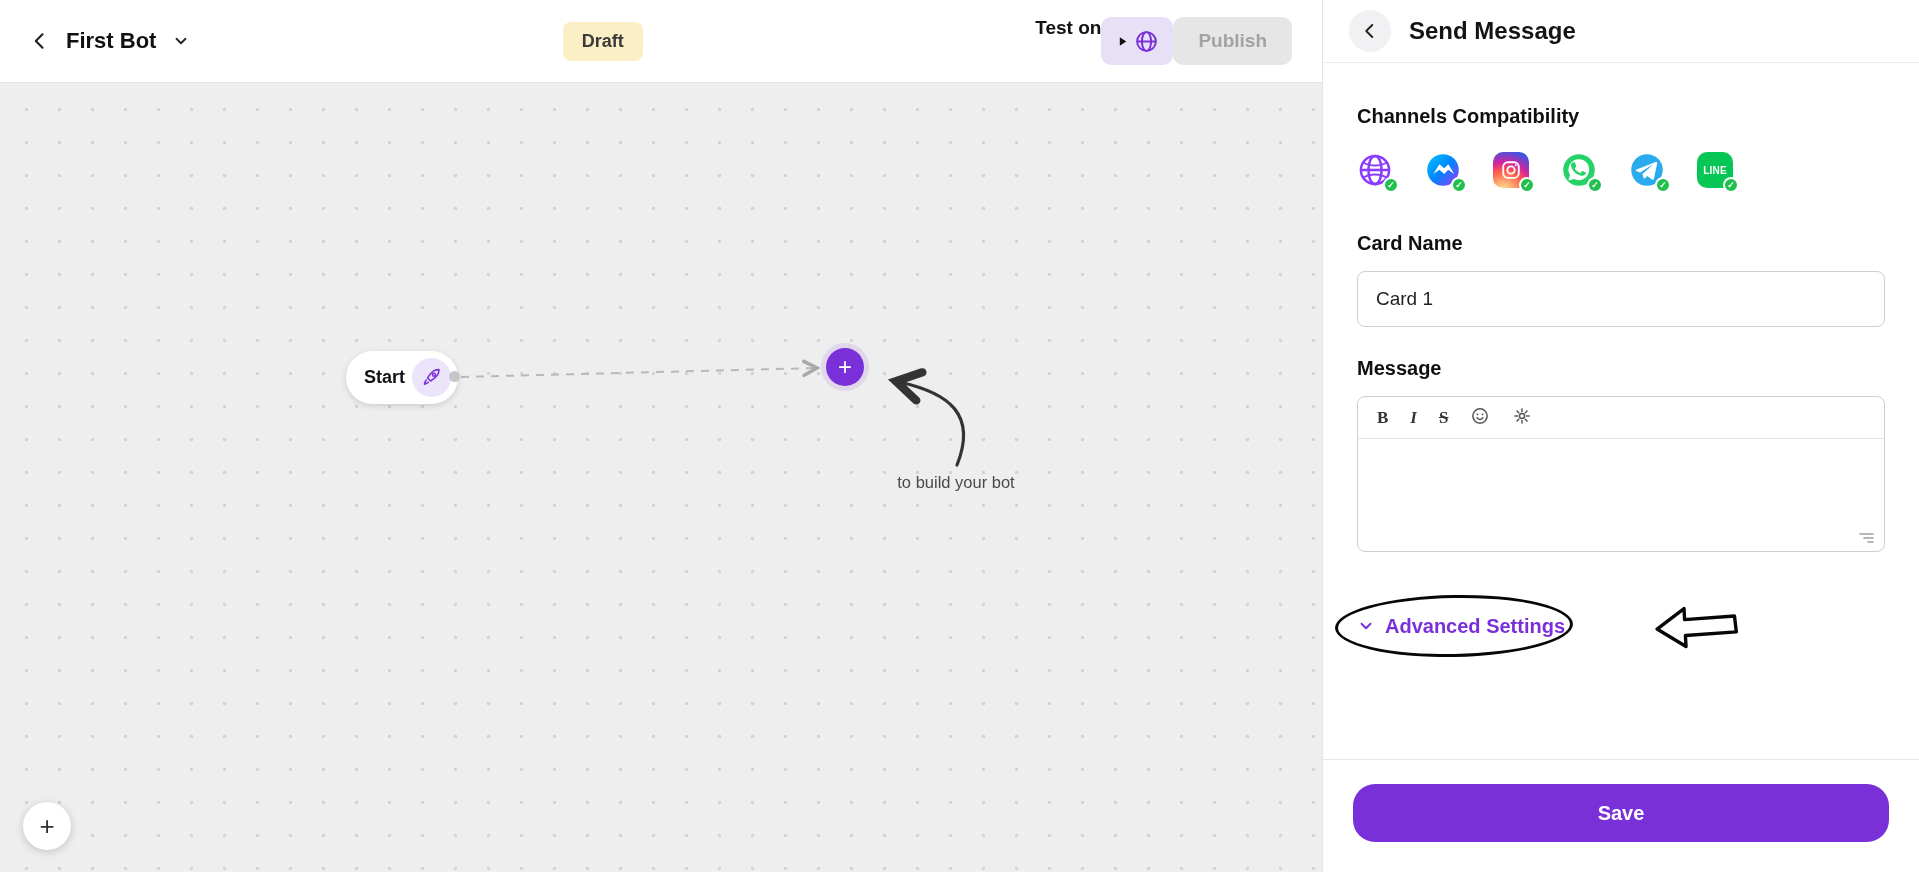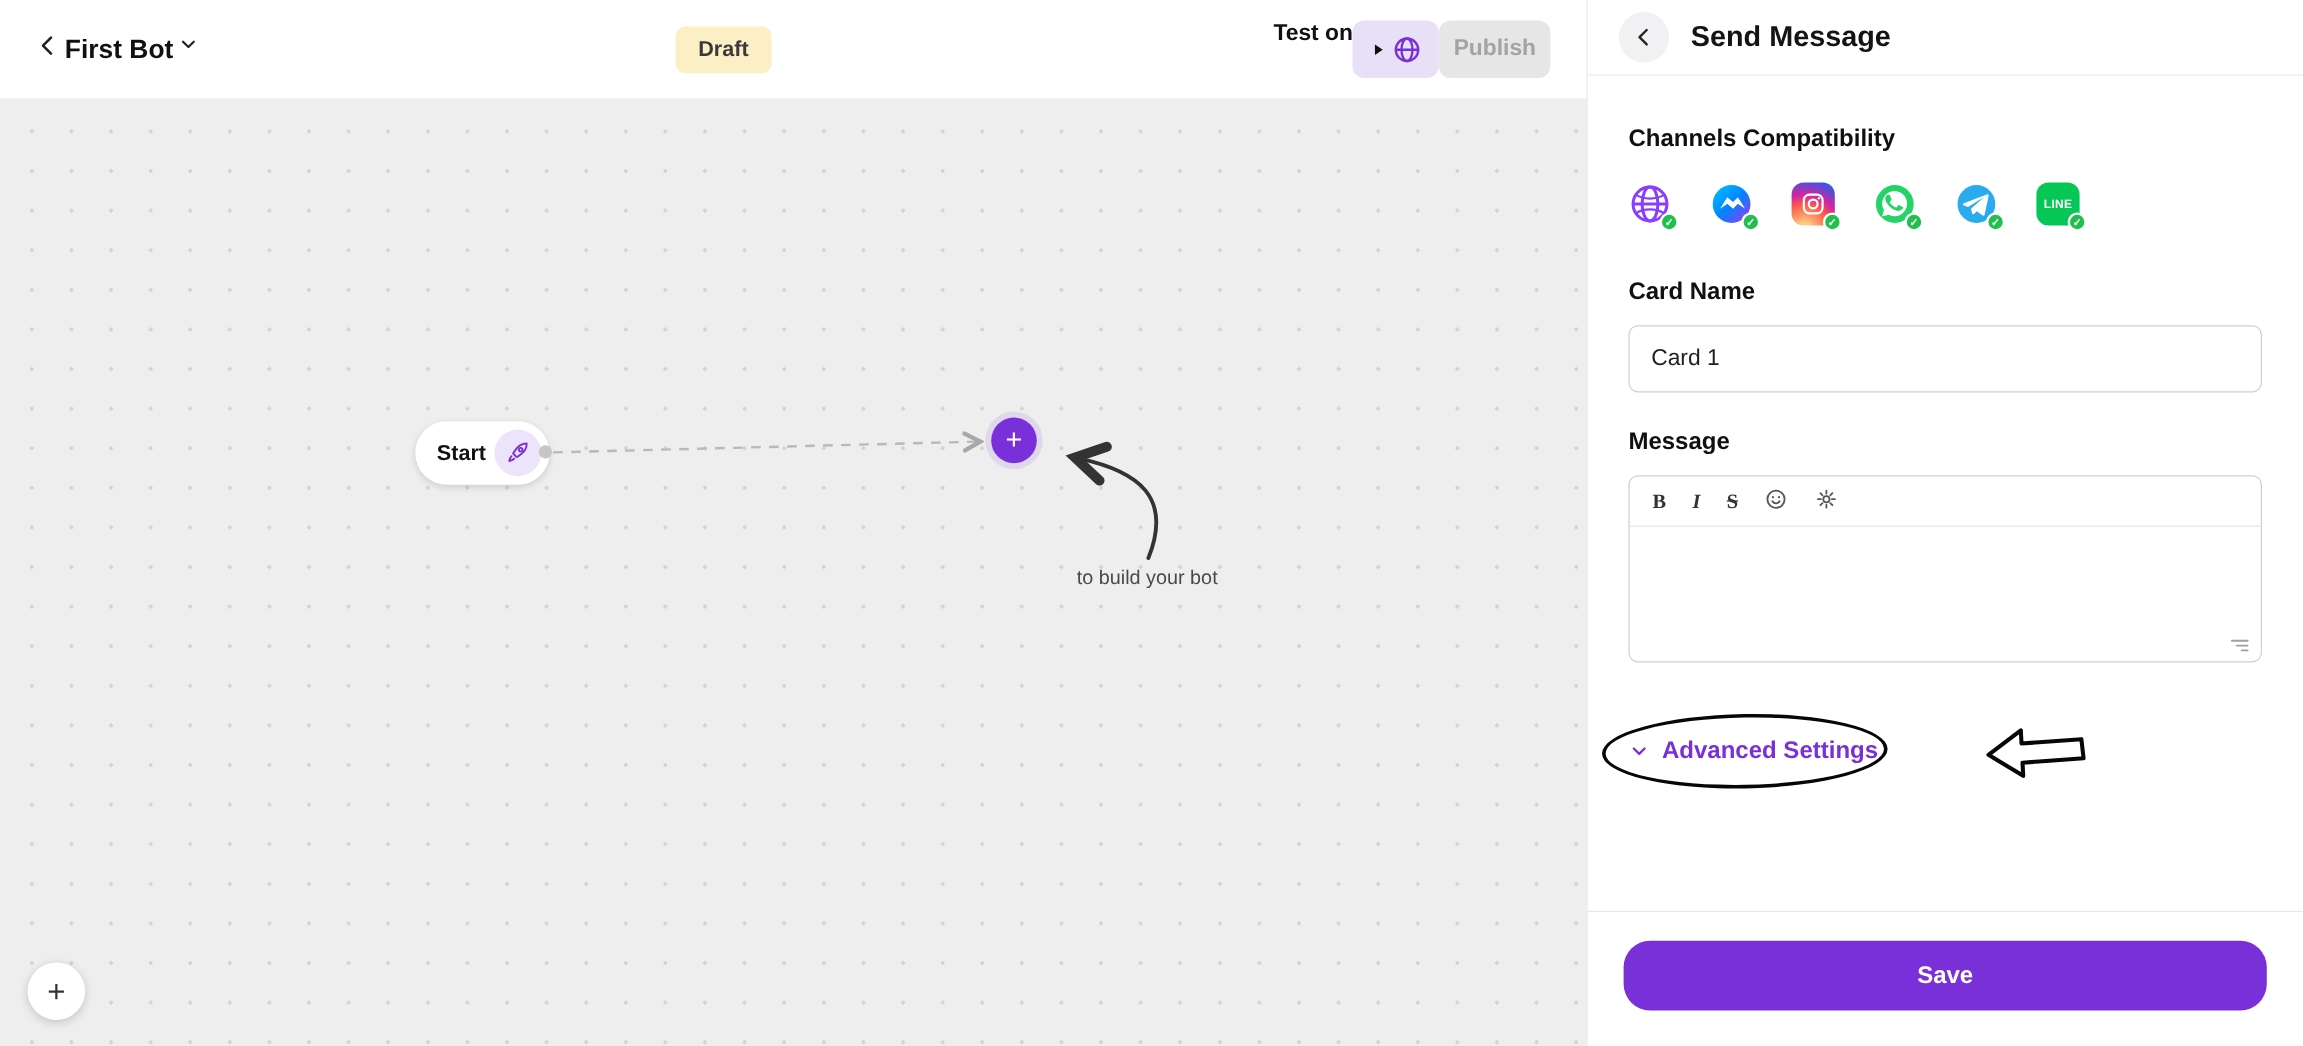--- a/index.html
+++ b/index.html
@@ -4,31 +4,31 @@
 <style>
   * { margin:0; padding:0; box-sizing:border-box; }
   html,body { width:1919px; height:872px; overflow:hidden; background:#fff;
               font-family:"Liberation Sans", sans-serif; color:#1c1c1c; }
   .app { display:flex; width:1919px; height:872px; }
 
   
   .left { width:1322px; display:flex; flex-direction:column; }
   .topbar { height:83px; background:#fff; border-bottom:1px solid #e6e6e6;
             display:flex; align-items:center; padding:0 30px; position:relative; z-index:5; }
-  .bot-switcher { display:flex; align-items:flex-start; gap:4px; cursor:pointer; }
+  .bot-switcher { display:flex; align-items:center; gap:16px; cursor:pointer; }
   .bot-name { font-size:22px; font-weight:600; color:#111; }
   .draft-badge { position:absolute; left:45.6%; transform:translateX(-50%);
                  background:#fcefc6; color:#3a3a3a; font-size:18px; font-weight:600;
                  padding:9px 19px; border-radius:8px; }
   .topbar-right { margin-left:auto; display:flex; }
   .test-on-label { font-size:19px; font-weight:600; color:#111; }
   .test-btn { display:flex; align-items:center; justify-content:center; gap:5px;
               width:72px; height:48px; background:#e7e0f7; border:none; border-radius:10px; cursor:pointer; }
   .publish-btn { background:#e6e6e6; color:#a3a3a3; border:none; border-radius:10px;
-                 font-size:19px; font-weight:600; padding:13px 12px; cursor:default; }
+                 font-size:19px; font-weight:600; padding:13px 25px; cursor:default; }
 
   
   .canvas { flex:1; position:relative; background-color:#eeeeee;
             background-image:radial-gradient(circle, #d3d3d3 1.7px, transparent 1.7px);
             background-size:33px 33px; background-position:10px 10px; }
   .canvas svg.overlay { position:absolute; inset:0; width:100%; height:100%; pointer-events:none; }
   .start-node { position:absolute; left:346px; top:268px; width:112px; height:53px;
                 background:#fff; border-radius:27px; box-shadow:0 2px 6px rgba(0,0,0,.14);
                 display:flex; align-items:center; justify-content:space-between;
                 padding:0 7px 0 18px; z-index:2; }

